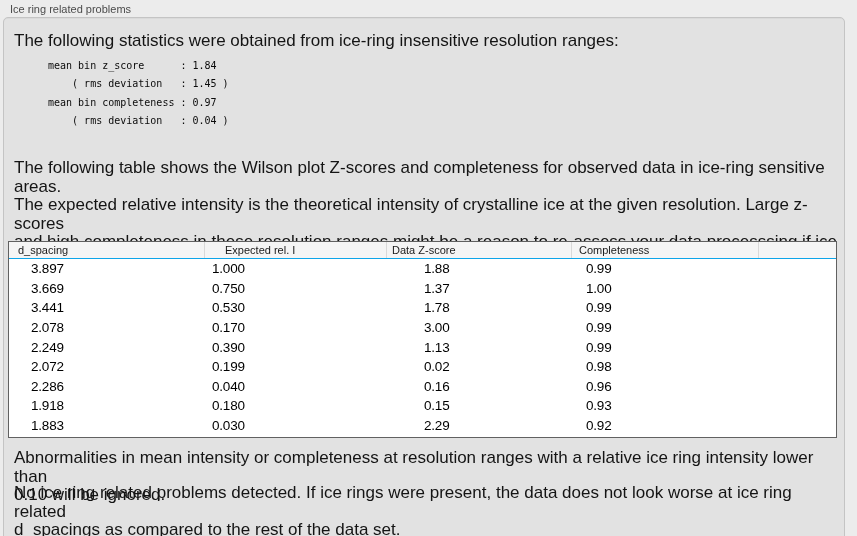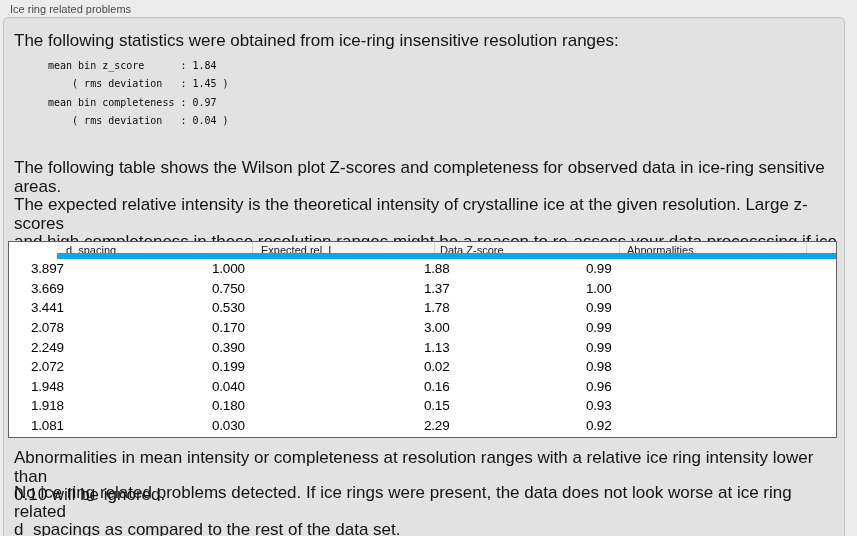--- a/index.html
+++ b/index.html
@@ -51,24 +51,23 @@
     position: absolute;
     left: 4px; top: 223px;
     width: 829px; height: 197px;
     background: #ffffff;
     border: 1px solid #616161;
   }
   .lt-header {
     display: flex;
     height: 17px;
     background: #f5f5f5;
-    border-bottom: 6px solid #0ea5e9;
+    border-bottom: 1px solid #0ea5e9;
     font-size: 11px;
     color: #1a1a1a;
-    margin-left: 48px;
   }
   .lt-header .cell {
     overflow: hidden;
     white-space: nowrap;
     padding-top: 2px;
   }
   .lt-header .cell + .cell { border-left: 1px solid #d9d9d9; }
   .lt-row {
     display: flex;
     align-items: center;
@@ -76,21 +75,21 @@
     font-size: 13.5px;
     color: #000000;
     letter-spacing: -0.2px;
   }
   .c0 { width: 195px; }
   .c1 { width: 182px; }
   .c2 { width: 185px; }
   .c3 { width: 187px; }
   .c4 { flex: 1; }
   .lt-header .c0 { padding-left: 9px; }
-  .lt-header .c1 { padding-left: 8px; }
+  .lt-header .c1 { padding-left: 20px; }
   .lt-header .c2 { padding-left: 5px; }
   .lt-header .c3 { padding-left: 7px; }
   .lt-row .c0 { padding-left: 22px; }
   .lt-row .c1 { padding-left: 8px; }
   .lt-row .c2 { padding-left: 38px; }
   .lt-row .c3 { padding-left: 15px; }
 </style>
 </head>
 <body>
 
@@ -108,21 +107,21 @@
   <div class="para p-tabledesc">The following table shows the Wilson plot Z-scores and completeness for observed data in ice-ring sensitive areas.
 The expected relative intensity is the theoretical intensity of crystalline ice at the given resolution. Large z-scores
 and high completeness in these resolution ranges might be a reason to re-assess your data processsing if ice rings
 were present.</div>
 
   <div class="list-table">
     <div class="lt-header">
       <div class="cell c0">d_spacing</div>
       <div class="cell c1">Expected rel. I</div>
       <div class="cell c2">Data Z-score</div>
-      <div class="cell c3">Abnormalities</div>
+      <div class="cell c3">Completeness</div>
       <div class="cell c4"></div>
     </div>
 
     <div class="lt-row">
       <div class="cell c0">3.897</div>
       <div class="cell c1">1.000</div>
       <div class="cell c2">1.88</div>
       <div class="cell c3">0.99</div>
       <div class="cell c4"></div>
     </div>
@@ -155,35 +154,35 @@
       <div class="cell c4"></div>
     </div>
     <div class="lt-row">
       <div class="cell c0">2.072</div>
       <div class="cell c1">0.199</div>
       <div class="cell c2">0.02</div>
       <div class="cell c3">0.98</div>
       <div class="cell c4"></div>
     </div>
     <div class="lt-row">
-      <div class="cell c0">1.948</div>
+      <div class="cell c0">2.286</div>
       <div class="cell c1">0.040</div>
       <div class="cell c2">0.16</div>
       <div class="cell c3">0.96</div>
       <div class="cell c4"></div>
     </div>
     <div class="lt-row">
       <div class="cell c0">1.918</div>
       <div class="cell c1">0.180</div>
       <div class="cell c2">0.15</div>
       <div class="cell c3">0.93</div>
       <div class="cell c4"></div>
     </div>
     <div class="lt-row">
-      <div class="cell c0">1.081</div>
+      <div class="cell c0">1.883</div>
       <div class="cell c1">0.030</div>
       <div class="cell c2">2.29</div>
       <div class="cell c3">0.92</div>
       <div class="cell c4"></div>
     </div>
   </div>
 
   <div class="para p-ignore">Abnormalities in mean intensity or completeness at resolution ranges with a relative ice ring intensity lower than
 0.10 will be ignored.</div>
 

